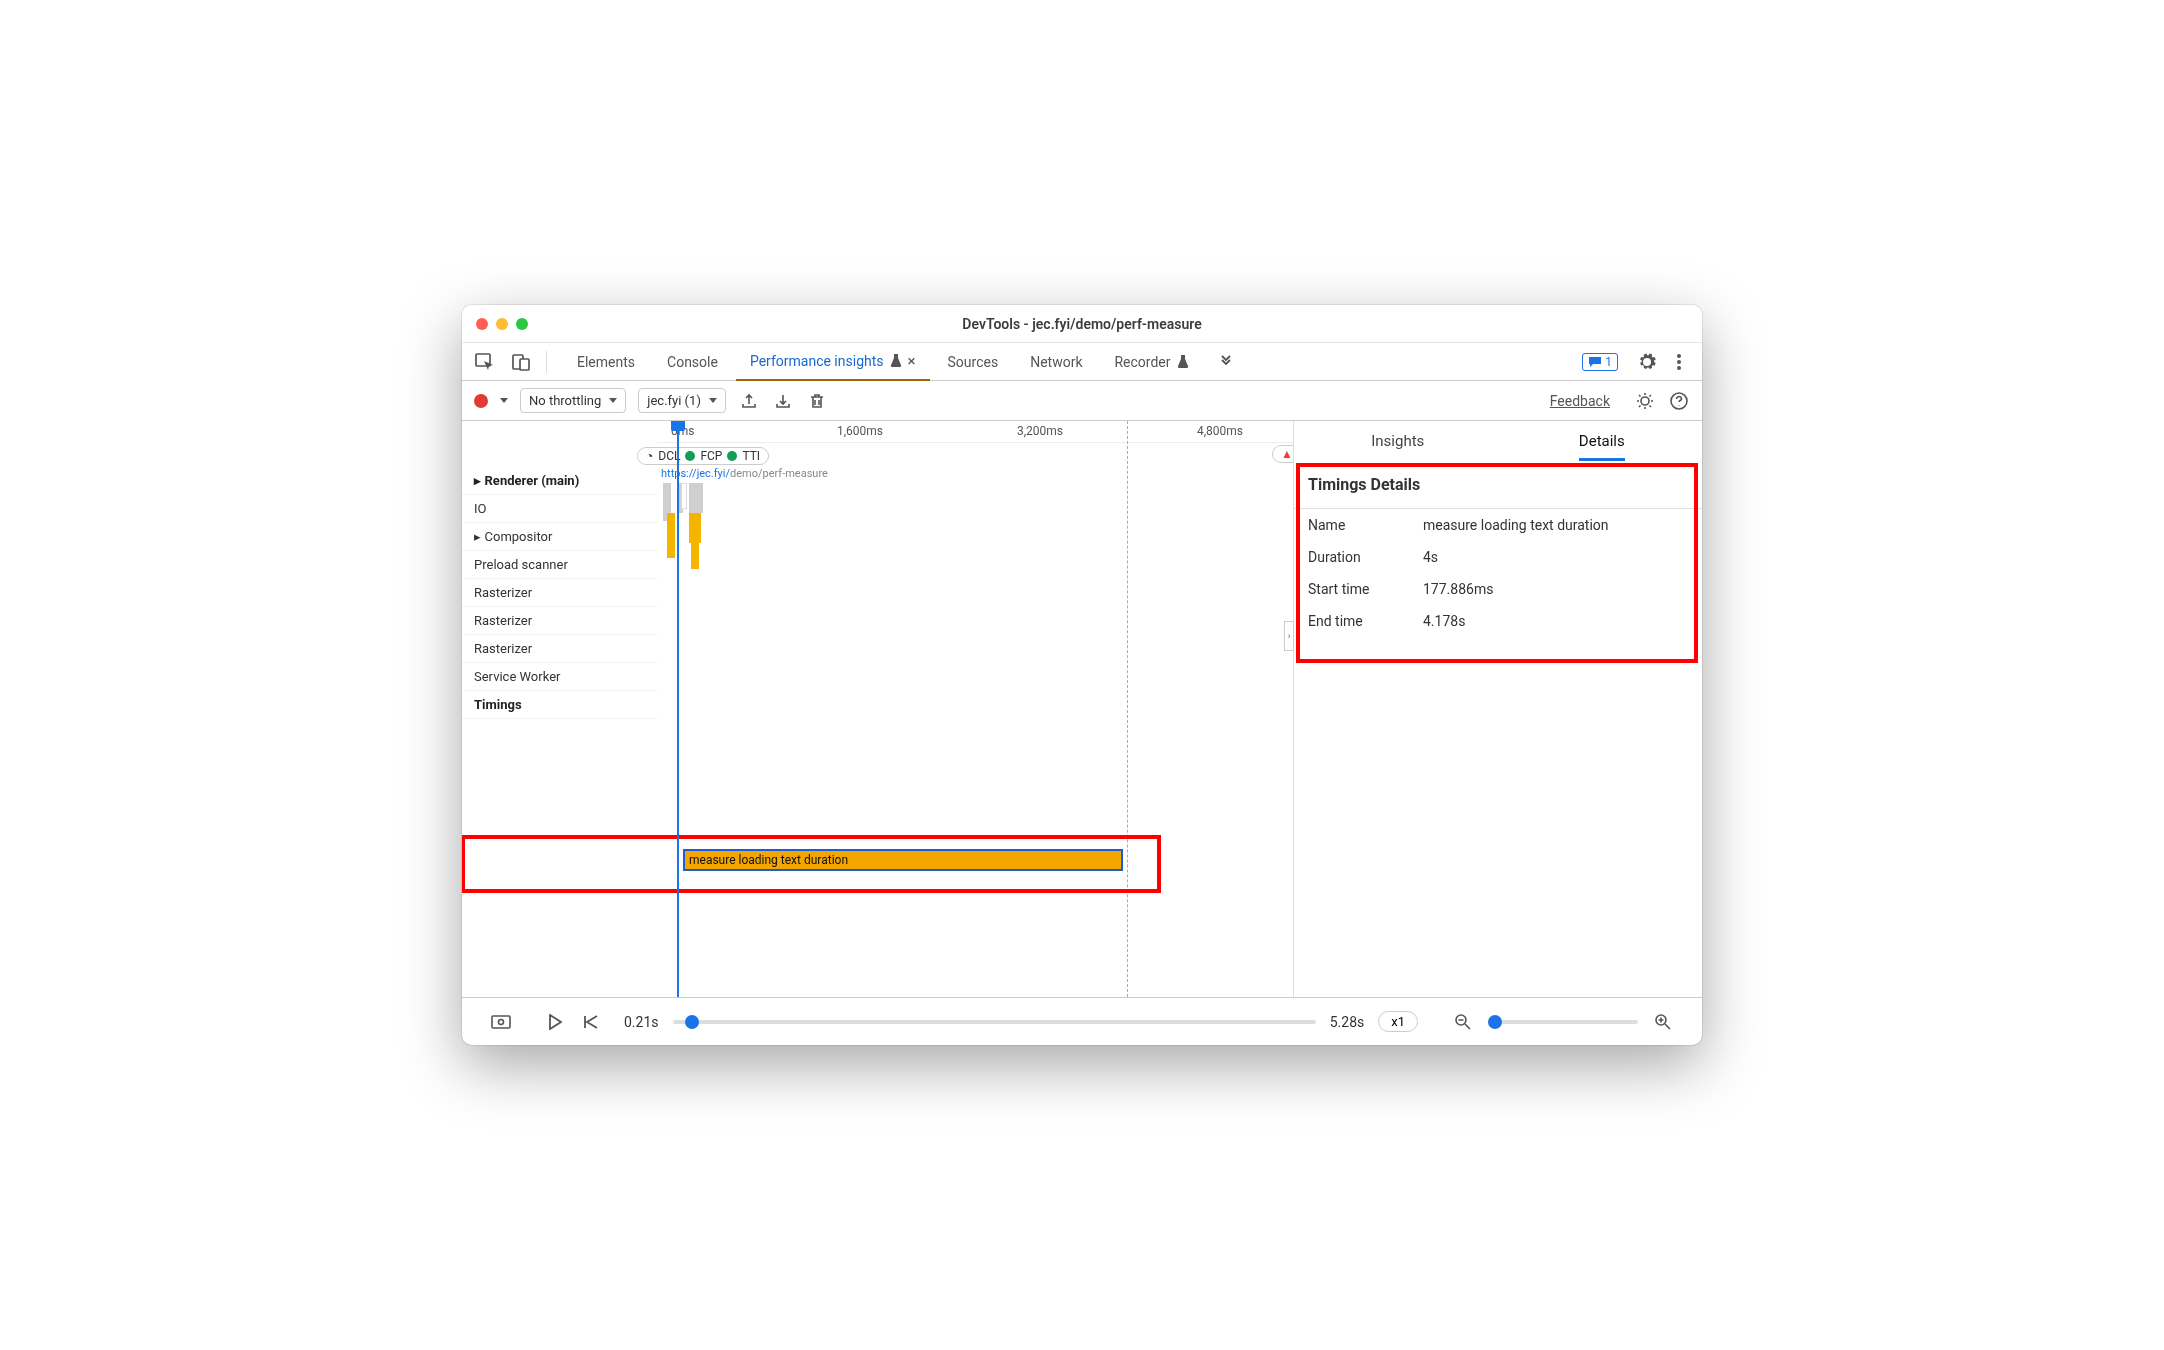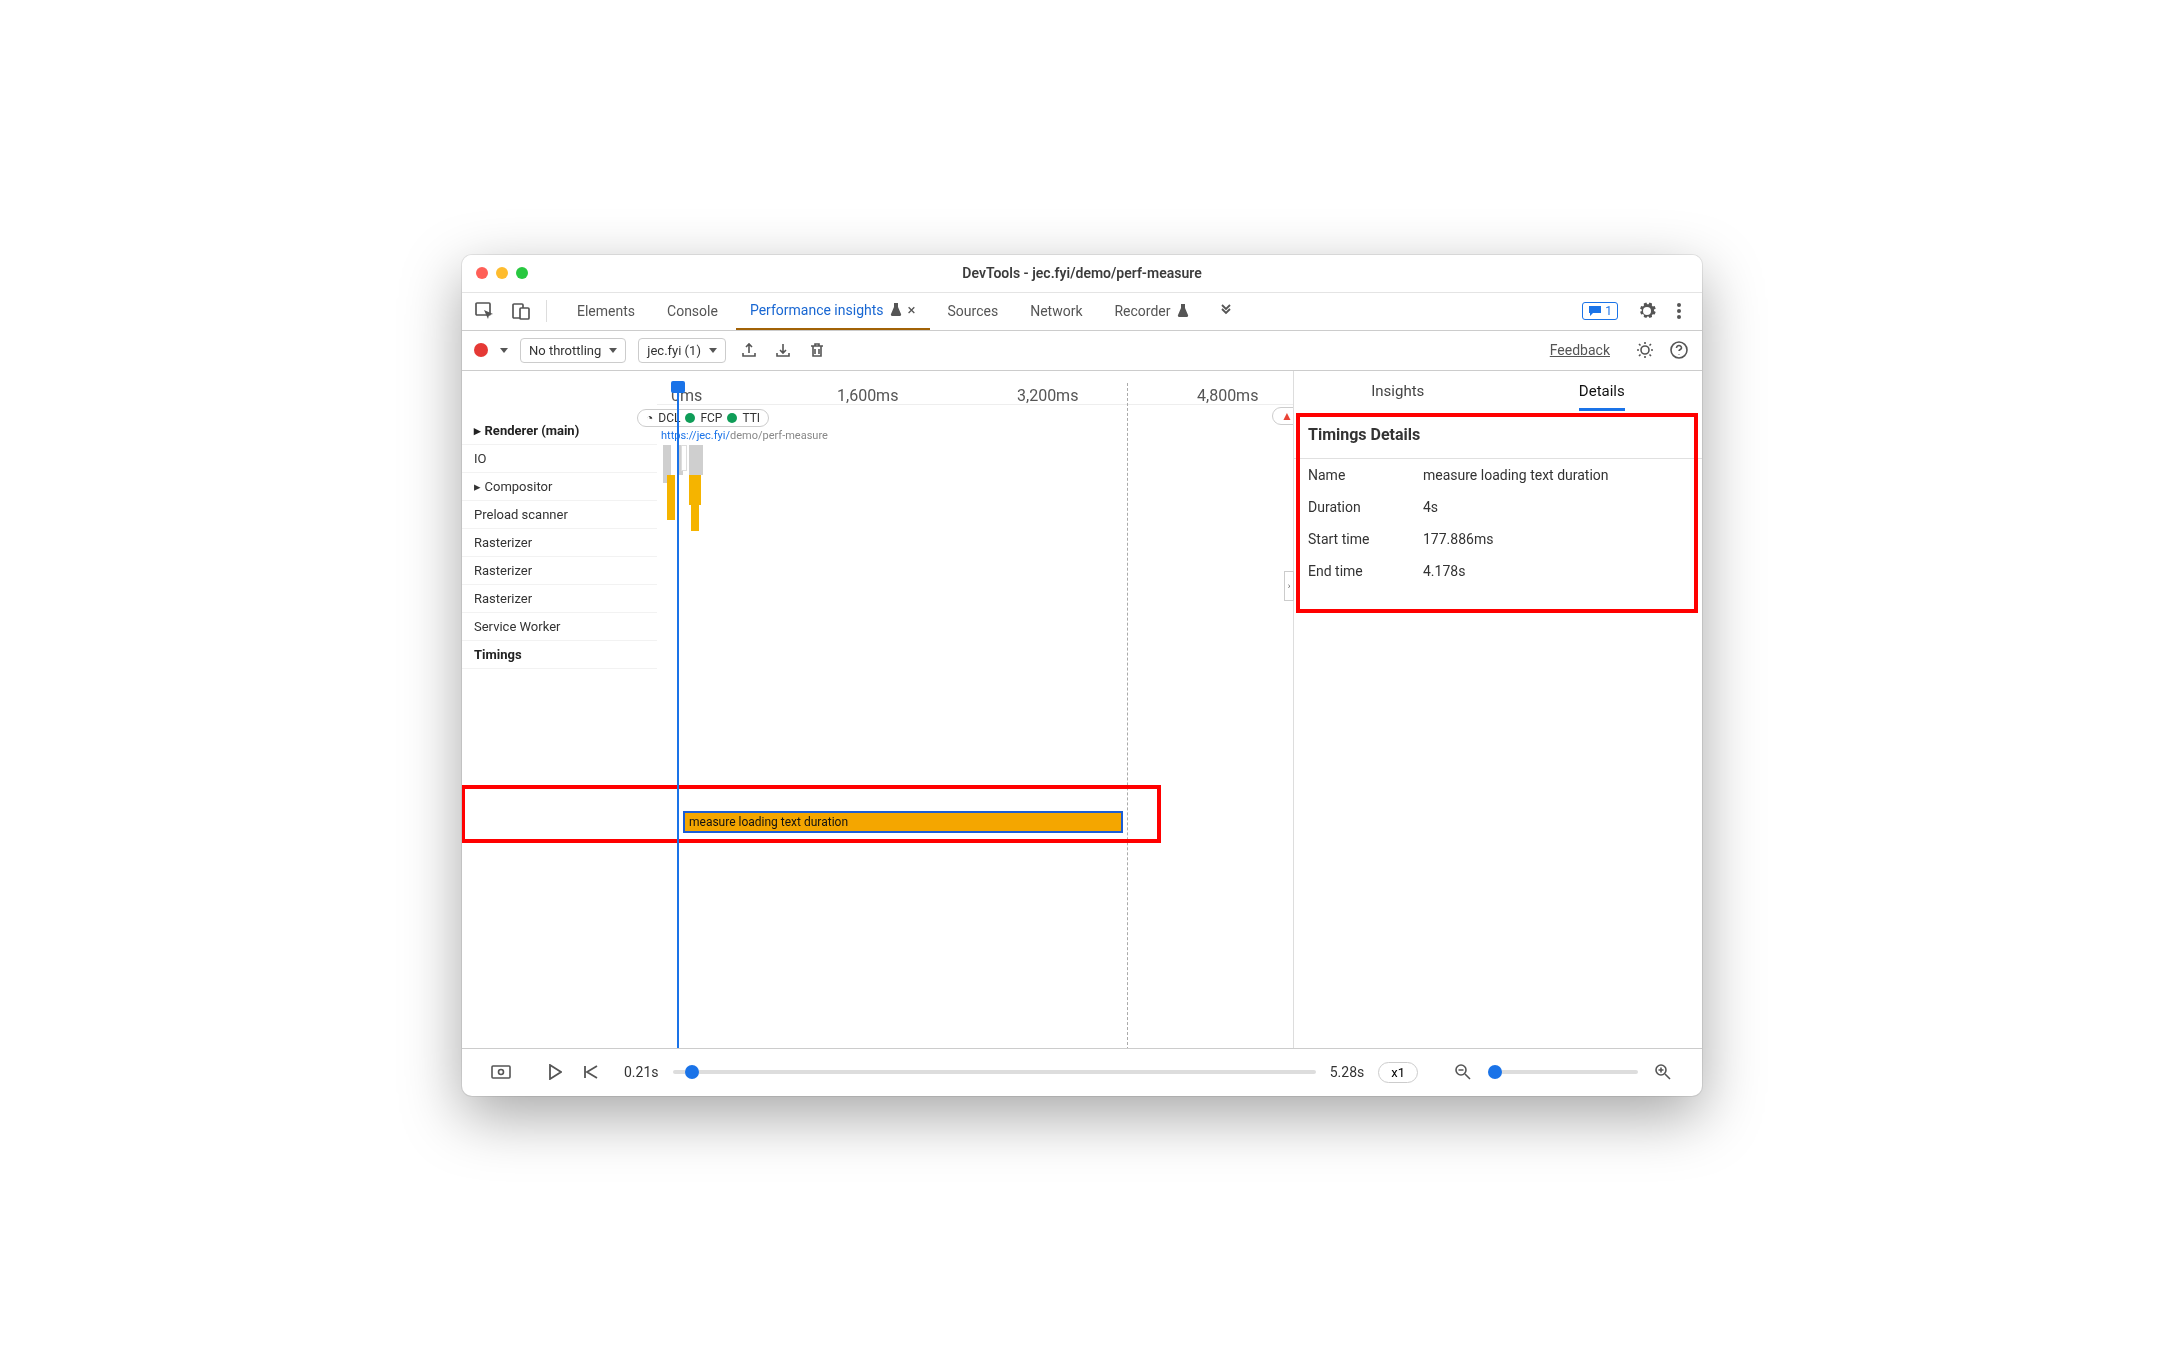--- a/index.html
+++ b/index.html
@@ -1,17 +1,17 @@
 <!DOCTYPE html>
 <html><head>
 <meta charset="utf-8">
 <style>
   * { box-sizing: border-box; margin: 0; padding: 0; }
   body { font-family: -apple-system, BlinkMacSystemFont, "Segoe UI", Roboto, sans-serif; background: #fff; display: flex; align-items: center; justify-content: center; height: 100vh; }
-  .window { width: 1240px; height: 841px; border-radius: 10px; box-shadow: 0 20px 60px rgba(0,0,0,.35), 0 0 0 1px rgba(0,0,0,.08); background:#fff; overflow:hidden; position:relative; }
+  .window { width: 1240px; height: 740px; border-radius: 10px; box-shadow: 0 20px 60px rgba(0,0,0,.35), 0 0 0 1px rgba(0,0,0,.08); background:#fff; overflow:hidden; position:relative; }
 
   
   .titlebar { height:38px; display:flex; align-items:center; padding:0 14px; background:#fff; border-bottom:1px solid #e4e4e4; position:relative; }
   .traffic { display:flex; gap:8px; }
   .traffic span { width:12px; height:12px; border-radius:50%; }
   .red{background:#ff5f57;} .yellow{background:#febc2e;} .green{background:#28c840;}
   .title { position:absolute; left:0; right:0; text-align:center; font-size:14px; font-weight:600; color:#3c3c3c; }
 
   
   .row { display:flex; align-items:center; }
@@ -32,21 +32,21 @@
 
   
   .main { display:flex; height: calc(100% - 38px - 38px - 40px - 48px); }
   .timeline-pane { flex:1; position:relative; overflow:hidden; border-right:1px solid #ddd; }
   .side-pane { width:408px; display:flex; flex-direction:column; position:relative; }
 
   
   .track-labels { position:absolute; left:0; top:0; width:195px; bottom:0; }
   .track-area { margin-left:195px; position:relative; height:100%; }
 
-  .ruler { height:22px; border-bottom:1px solid #eee; position:relative; font-size:16px; color:#555;margin-top:12px;}
+  .ruler { height:22px; border-bottom:1px solid #eee; position:relative; font-size:12px; color:#555;}
   .ruler span { position:absolute; top:3px; }
   .markers { height:24px; padding:2px 0; }
   .marker-pill { display:inline-flex; align-items:center; gap:5px; border:1px solid #ccc; border-radius:12px; padding:1px 8px; font-size:12px; background:#fff; color:#333;}
   .dot { width:10px;height:10px;border-radius:50%; }
 
   .track-row { height:28px; border-bottom:1px solid #f2f2f2; font-size:13px; color:#333; display:flex; align-items:center; padding-left:12px; }
   .track-row.bold { font-weight:700; color:#222; }
   .track-row .chevron { margin-right:4px; }
 
   .url-strip { position:absolute; top:46px; left:0; right:0; height:14px; font-size:11px; color:#888; padding-left:4px; overflow:hidden; white-space:nowrap;}

